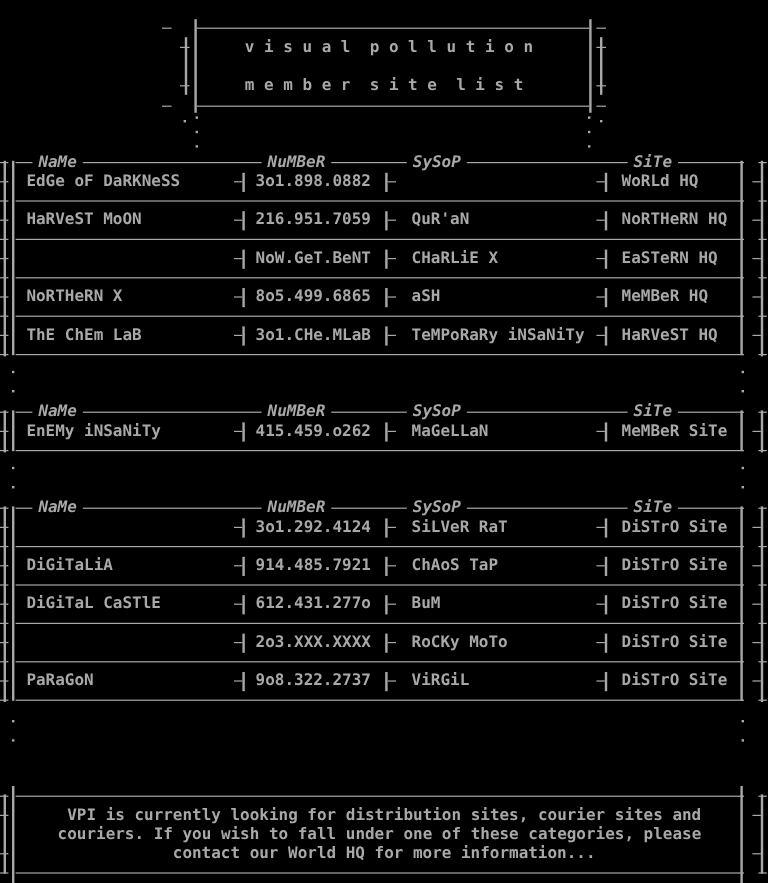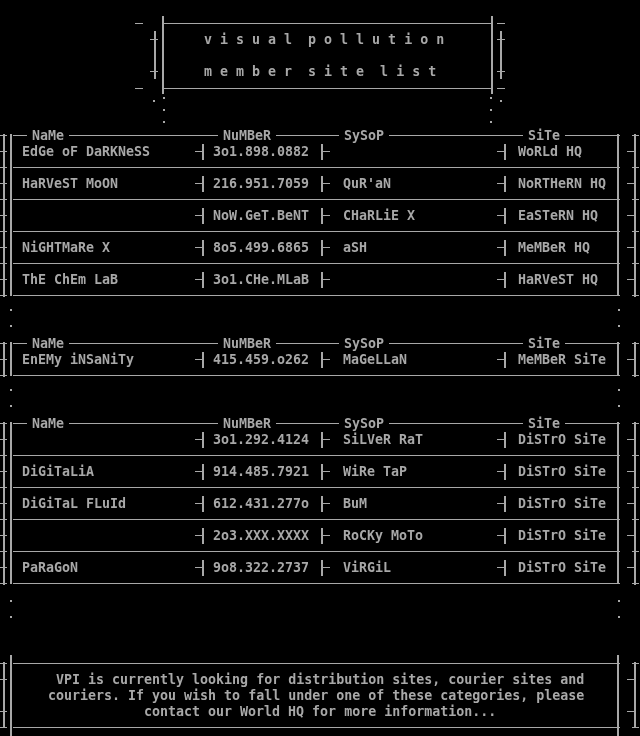--- a/index.html
+++ b/index.html
@@ -8,21 +8,21 @@
     position:relative; width:640px; height:736px; overflow:hidden;
     background:var(--bg); color:var(--fg);
     font-family:"DejaVu Sans Mono", monospace;
     font-size:13.3px; font-weight:bold; line-height:16px;
   }
   .hl { position:absolute; height:1px; background:var(--fg); }
   .vl { position:absolute; width:2px;  background:var(--fg); }
   .dot{ position:absolute; width:2px; height:2px; background:var(--fg); }
   .row { position:absolute; left:0; width:640px; height:16px; }
   .cell { position:absolute; top:0; white-space:pre; }
-  .lbl { position:absolute; top:0; height:16px; background:var(--bg); padding:0 5px; white-space:pre; z-index:2; }
+  .lbl { position:absolute; top:0; height:16px; background:var(--bg); padding:0 5px; white-space:pre; z-index:2;font-style:italic; }
   .tick { position:absolute; top:0; height:16px; width:8px; }
   .tick::before { content:""; position:absolute; top:0; bottom:0; width:2px; background:var(--fg); }
   .tick::after  { content:""; position:absolute; top:7px; height:1px; width:7px; background:var(--fg); }
   .tick-l::before { right:0; }  .tick-l::after { right:2px; }
   .tick-r::before { left:0; }   .tick-r::after { left:2px; }
   .ttl { position:absolute; white-space:pre; }
 </style>
 </head>
 <body>
 
@@ -112,40 +112,41 @@
       <span class="cell" style="left:518px">EaSTeRN HQ</span>
       <i class="hl" style="top:7px;left:627px;width:7px"></i>
     </div>
     <div class="row" style="top:224px">
       <i class="hl" style="top:7px;left:0;width:7px"></i>
       <i class="hl" style="top:7px;left:13px;width:607px"></i>
       <i class="hl" style="top:7px;left:632px;width:7px"></i>
     </div>
     <div class="row" style="top:240px">
       <i class="hl" style="top:7px;left:0;width:7px"></i>
-      <span class="cell" style="left:22px">NiGHTMaRe X</span>
+      <span class="cell" style="left:22px">NoRTHeRN X</span>
       <i class="tick tick-l" style="left:196px"></i>
       <span class="cell" style="left:213px">8o5.499.6865</span>
       <i class="tick tick-r" style="left:321px"></i>
       <span class="cell" style="left:343px">aSH</span>
       <i class="tick tick-l" style="left:498px"></i>
       <span class="cell" style="left:518px">MeMBeR HQ</span>
       <i class="hl" style="top:7px;left:627px;width:7px"></i>
     </div>
     <div class="row" style="top:256px">
       <i class="hl" style="top:7px;left:0;width:7px"></i>
       <i class="hl" style="top:7px;left:13px;width:607px"></i>
       <i class="hl" style="top:7px;left:632px;width:7px"></i>
     </div>
     <div class="row" style="top:272px">
       <i class="hl" style="top:7px;left:0;width:7px"></i>
       <span class="cell" style="left:22px">ThE ChEm LaB</span>
       <i class="tick tick-l" style="left:196px"></i>
       <span class="cell" style="left:213px">3o1.CHe.MLaB</span>
       <i class="tick tick-r" style="left:321px"></i>
+      <span class="cell" style="left:343px">TeMPoRaRy iNSaNiTy</span>
       <i class="tick tick-l" style="left:498px"></i>
       <span class="cell" style="left:518px">HaRVeST HQ</span>
       <i class="hl" style="top:7px;left:627px;width:7px"></i>
     </div>
     <div class="row" style="top:288px">
       <i class="hl" style="top:7px;left:0;width:7px"></i>
       <i class="hl" style="top:7px;left:13px;width:607px"></i>
       <i class="hl" style="top:7px;left:632px;width:7px"></i>
     </div>
   </div>
@@ -222,33 +223,33 @@
       <i class="hl" style="top:7px;left:0;width:7px"></i>
       <i class="hl" style="top:7px;left:13px;width:607px"></i>
       <i class="hl" style="top:7px;left:632px;width:7px"></i>
     </div>
     <div class="row" style="top:464px">
       <i class="hl" style="top:7px;left:0;width:7px"></i>
       <span class="cell" style="left:22px">DiGiTaLiA</span>
       <i class="tick tick-l" style="left:196px"></i>
       <span class="cell" style="left:213px">914.485.7921</span>
       <i class="tick tick-r" style="left:321px"></i>
-      <span class="cell" style="left:343px">WiRe TaP</span>
+      <span class="cell" style="left:343px">ChAoS TaP</span>
       <i class="tick tick-l" style="left:498px"></i>
       <span class="cell" style="left:518px">DiSTrO SiTe</span>
       <i class="hl" style="top:7px;left:627px;width:7px"></i>
     </div>
     <div class="row" style="top:480px">
       <i class="hl" style="top:7px;left:0;width:7px"></i>
       <i class="hl" style="top:7px;left:13px;width:607px"></i>
       <i class="hl" style="top:7px;left:632px;width:7px"></i>
     </div>
     <div class="row" style="top:496px">
       <i class="hl" style="top:7px;left:0;width:7px"></i>
-      <span class="cell" style="left:22px">DiGiTaL FLuId</span>
+      <span class="cell" style="left:22px">DiGiTaL CaSTlE</span>
       <i class="tick tick-l" style="left:196px"></i>
       <span class="cell" style="left:213px">612.431.277o</span>
       <i class="tick tick-r" style="left:321px"></i>
       <span class="cell" style="left:343px">BuM</span>
       <i class="tick tick-l" style="left:498px"></i>
       <span class="cell" style="left:518px">DiSTrO SiTe</span>
       <i class="hl" style="top:7px;left:627px;width:7px"></i>
     </div>
     <div class="row" style="top:512px">
       <i class="hl" style="top:7px;left:0;width:7px"></i>

